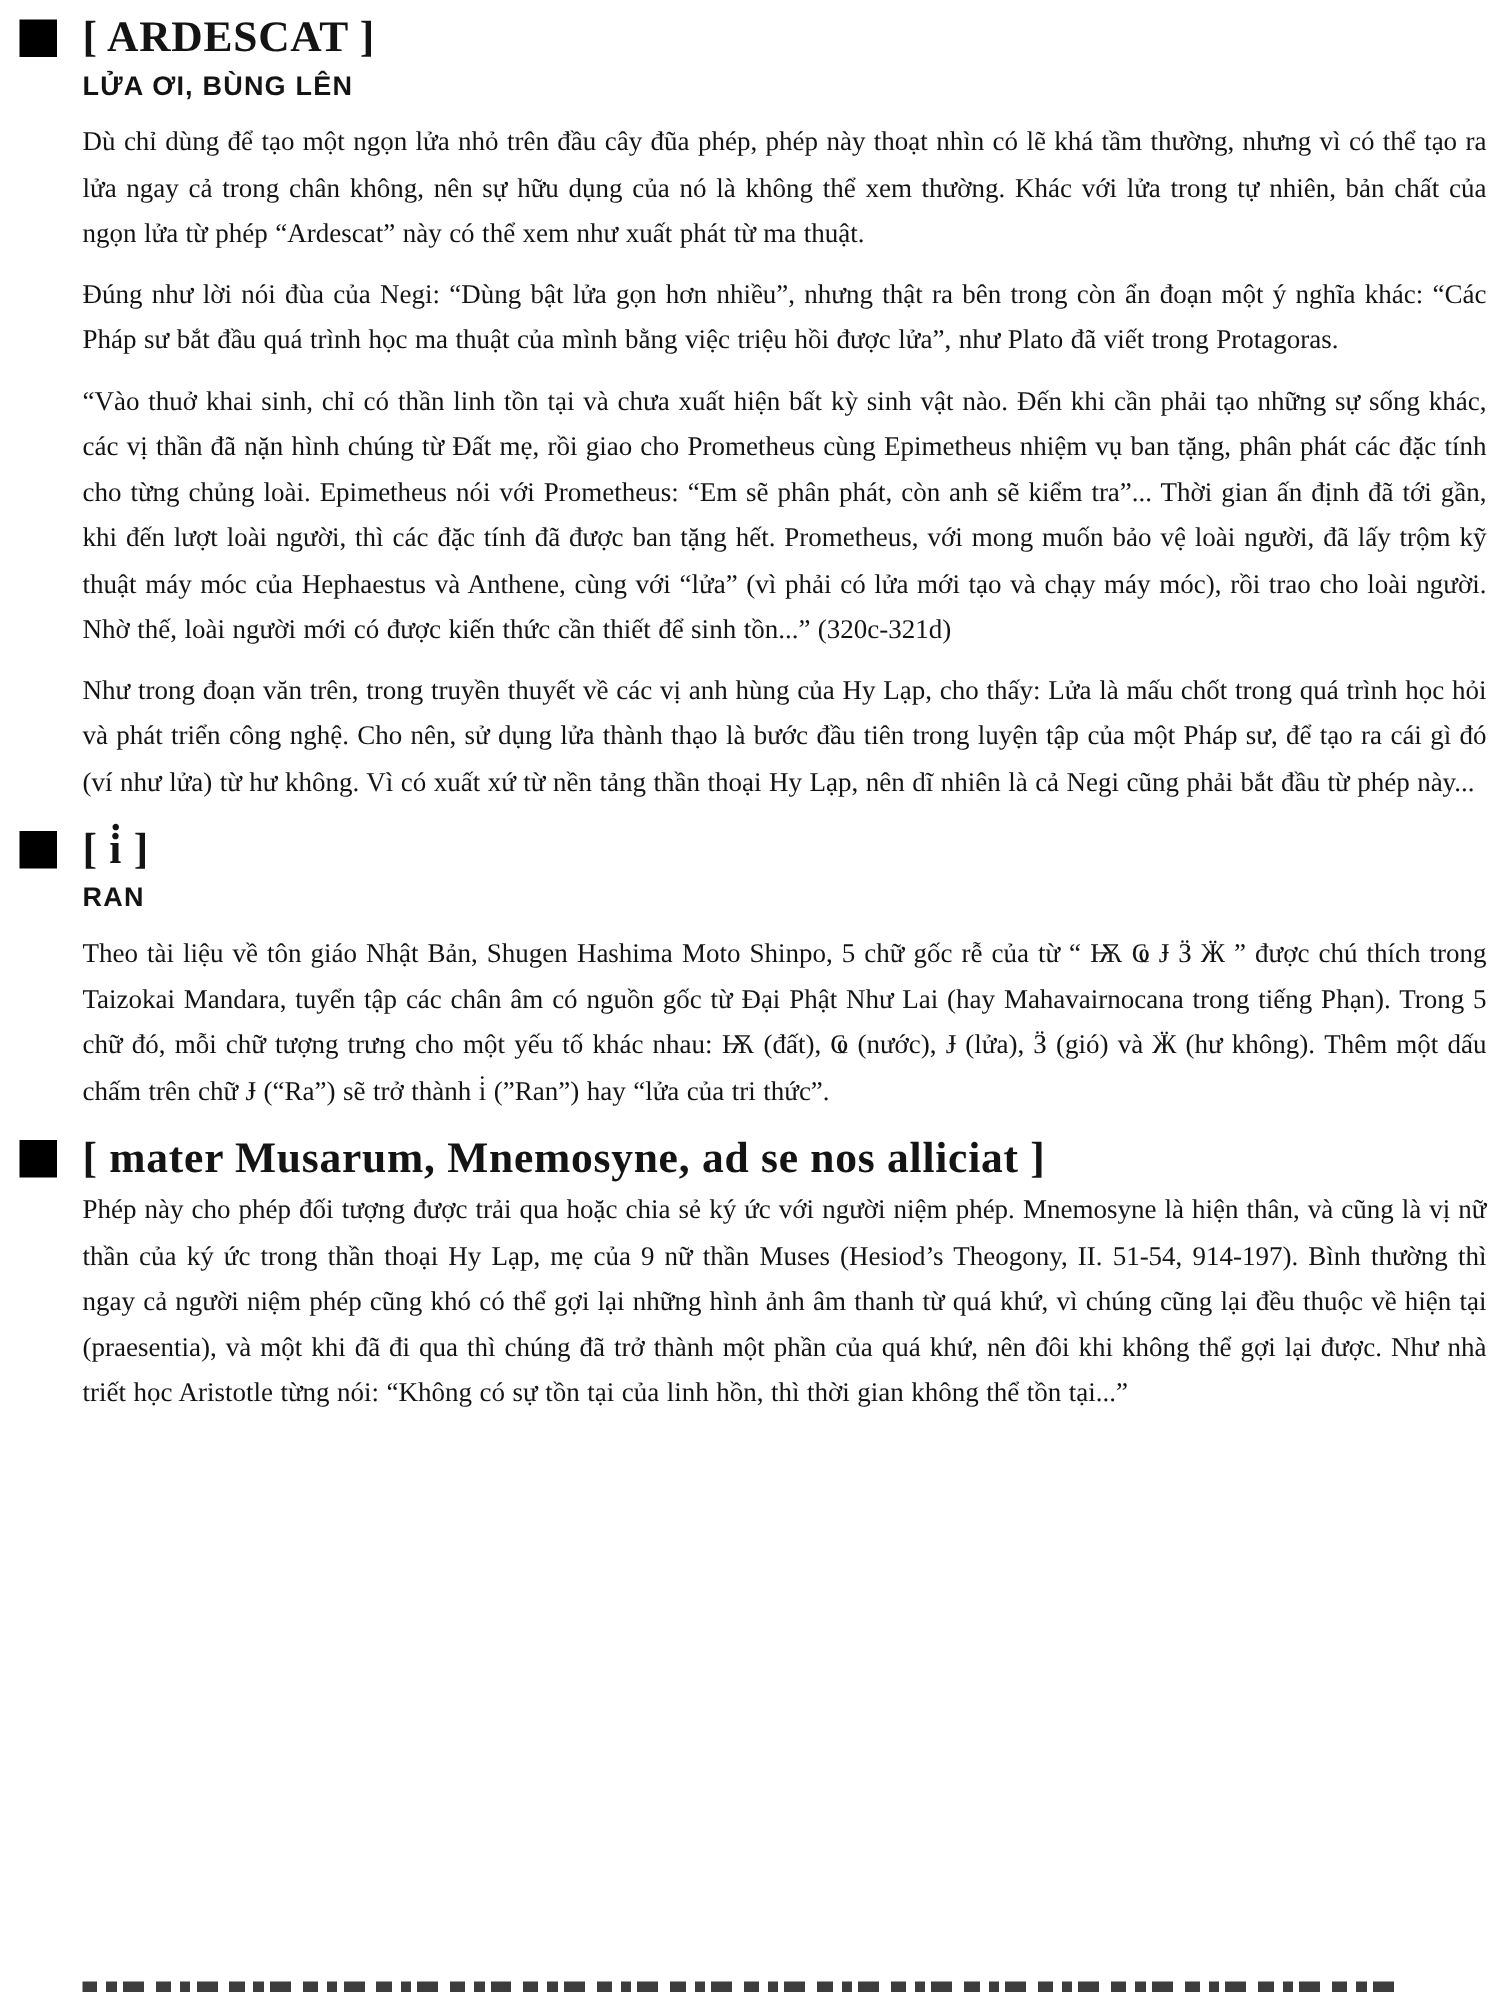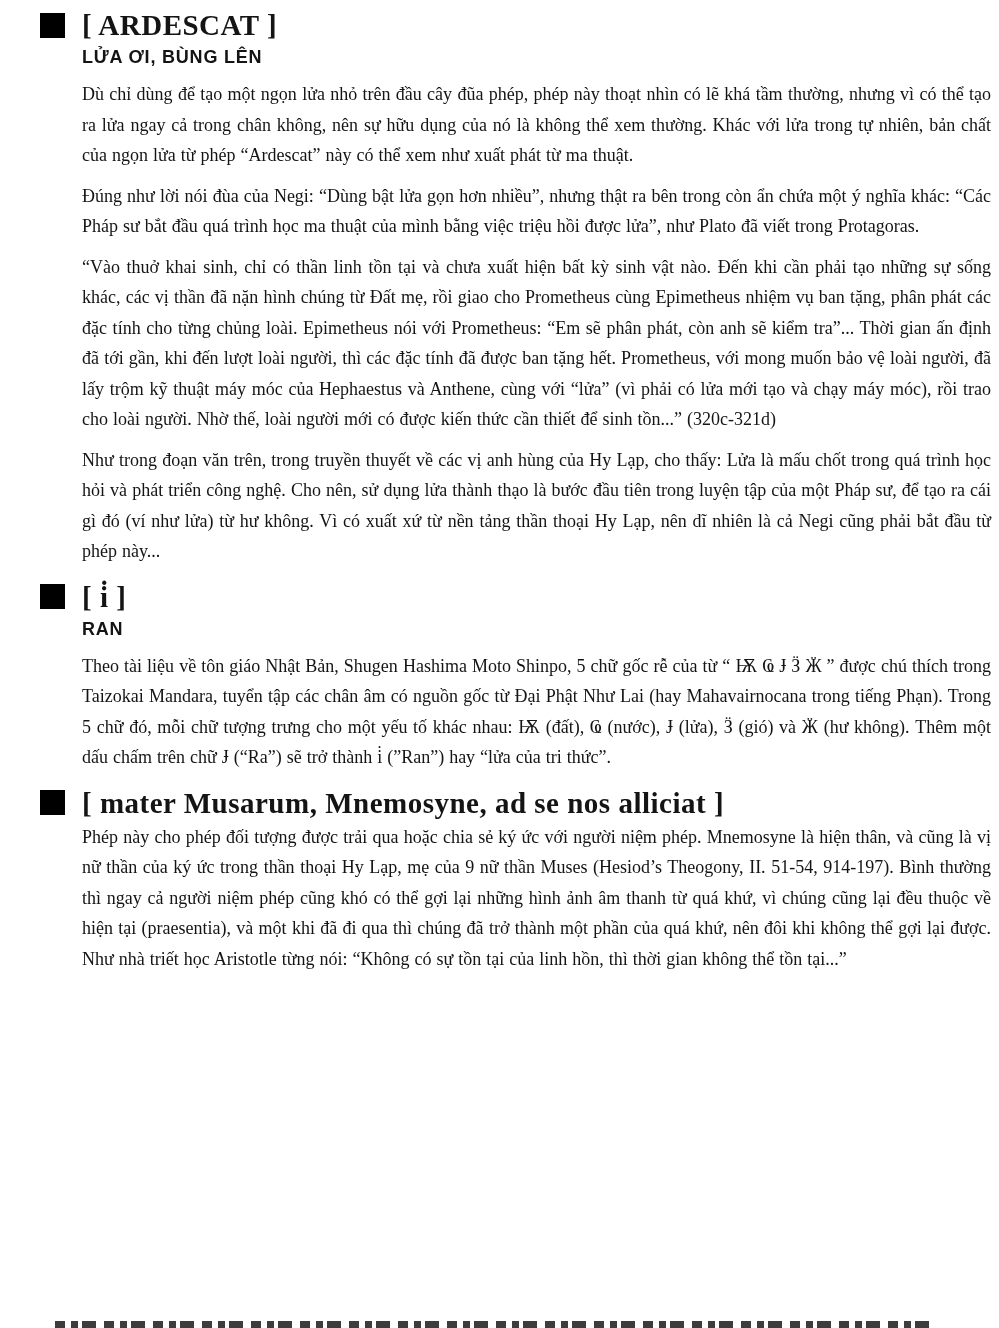--- a/index.html
+++ b/index.html
@@ -10,21 +10,21 @@
   body {
     width: 999px;
     height: 1328px;
     overflow: hidden;
     position: relative;
     color: #141414;
     font-family: "Liberation Serif", "DejaVu Serif", "DejaVu Sans", serif;
     -webkit-font-smoothing: antialiased;
   }
   .page {
-    padding: 8px 8px 0 82px;
+    padding: 8px 8px 0 55px;
   }
   .sec {
     margin-bottom: 13px;
   }
   .sec-hdr {
     display: flex;
     align-items: center;
     gap: 17px;
     margin: 0 0 2px -42px;
   }
@@ -79,21 +79,21 @@
 
   <section class="sec">
     <div class="sec-hdr">
       <span class="bullet"></span>
       <h2 class="title">[ ARDESCAT ]</h2>
     </div>
     <div class="subtitle">
       <div>LỬA ƠI, BÙNG LÊN</div>
     </div>
     <p class="body">Dù chỉ dùng để tạo một ngọn lửa nhỏ trên đầu cây đũa phép, phép này thoạt nhìn có lẽ khá tầm thường, nhưng vì có thể tạo ra lửa ngay cả trong chân không, nên sự hữu dụng của nó là không thể xem thường. Khác với lửa trong tự nhiên, bản chất của ngọn lửa từ phép “Ardescat” này có thể xem như xuất phát từ ma thuật.</p>
-    <p class="body">Đúng như lời nói đùa của Negi: “Dùng bật lửa gọn hơn nhiều”, nhưng thật ra bên trong còn ẩn chứa một ý nghĩa khác: “Các Pháp sư bắt đầu quá trình học ma thuật của mình bằng việc triệu hồi được lửa”, như Plato đã viết trong Protagoras.</p>
+    <p class="body">Đúng như lời nói đùa của Negi: “Dùng bật lửa gọn hơn nhiều”, nhưng thật ra bên trong còn ẩn đoạn một ý nghĩa khác: “Các Pháp sư bắt đầu quá trình học ma thuật của mình bằng việc triệu hồi được lửa”, như Plato đã viết trong Protagoras.</p>
     <p class="body">“Vào thuở khai sinh, chỉ có thần linh tồn tại và chưa xuất hiện bất kỳ sinh vật nào. Đến khi cần phải tạo những sự sống khác, các vị thần đã nặn hình chúng từ Đất mẹ, rồi giao cho Prometheus cùng Epimetheus nhiệm vụ ban tặng, phân phát các đặc tính cho từng chủng loài. Epimetheus nói với Prometheus: “Em sẽ phân phát, còn anh sẽ kiểm tra”... Thời gian ấn định đã tới gần, khi đến lượt loài người, thì các đặc tính đã được ban tặng hết. Prometheus, với mong muốn bảo vệ loài người, đã lấy trộm kỹ thuật máy móc của Hephaestus và Anthene, cùng với “lửa” (vì phải có lửa mới tạo và chạy máy móc), rồi trao cho loài người. Nhờ thế, loài người mới có được kiến thức cần thiết để sinh tồn...” (320c-321d)</p>
     <p class="body">Như trong đoạn văn trên, trong truyền thuyết về các vị anh hùng của Hy Lạp, cho thấy: Lửa là mấu chốt trong quá trình học hỏi và phát triển công nghệ. Cho nên, sử dụng lửa thành thạo là bước đầu tiên trong luyện tập của một Pháp sư, để tạo ra cái gì đó (ví như lửa) từ hư không. Vì có xuất xứ từ nền tảng thần thoại Hy Lạp, nên dĩ nhiên là cả Negi cũng phải bắt đầu từ phép này...</p>
   </section>
 
   <section class="sec">
     <div class="sec-hdr">
       <span class="bullet"></span>
       <h2 class="title">[ i̇ ]</h2>
     </div>
     <div class="subtitle">

